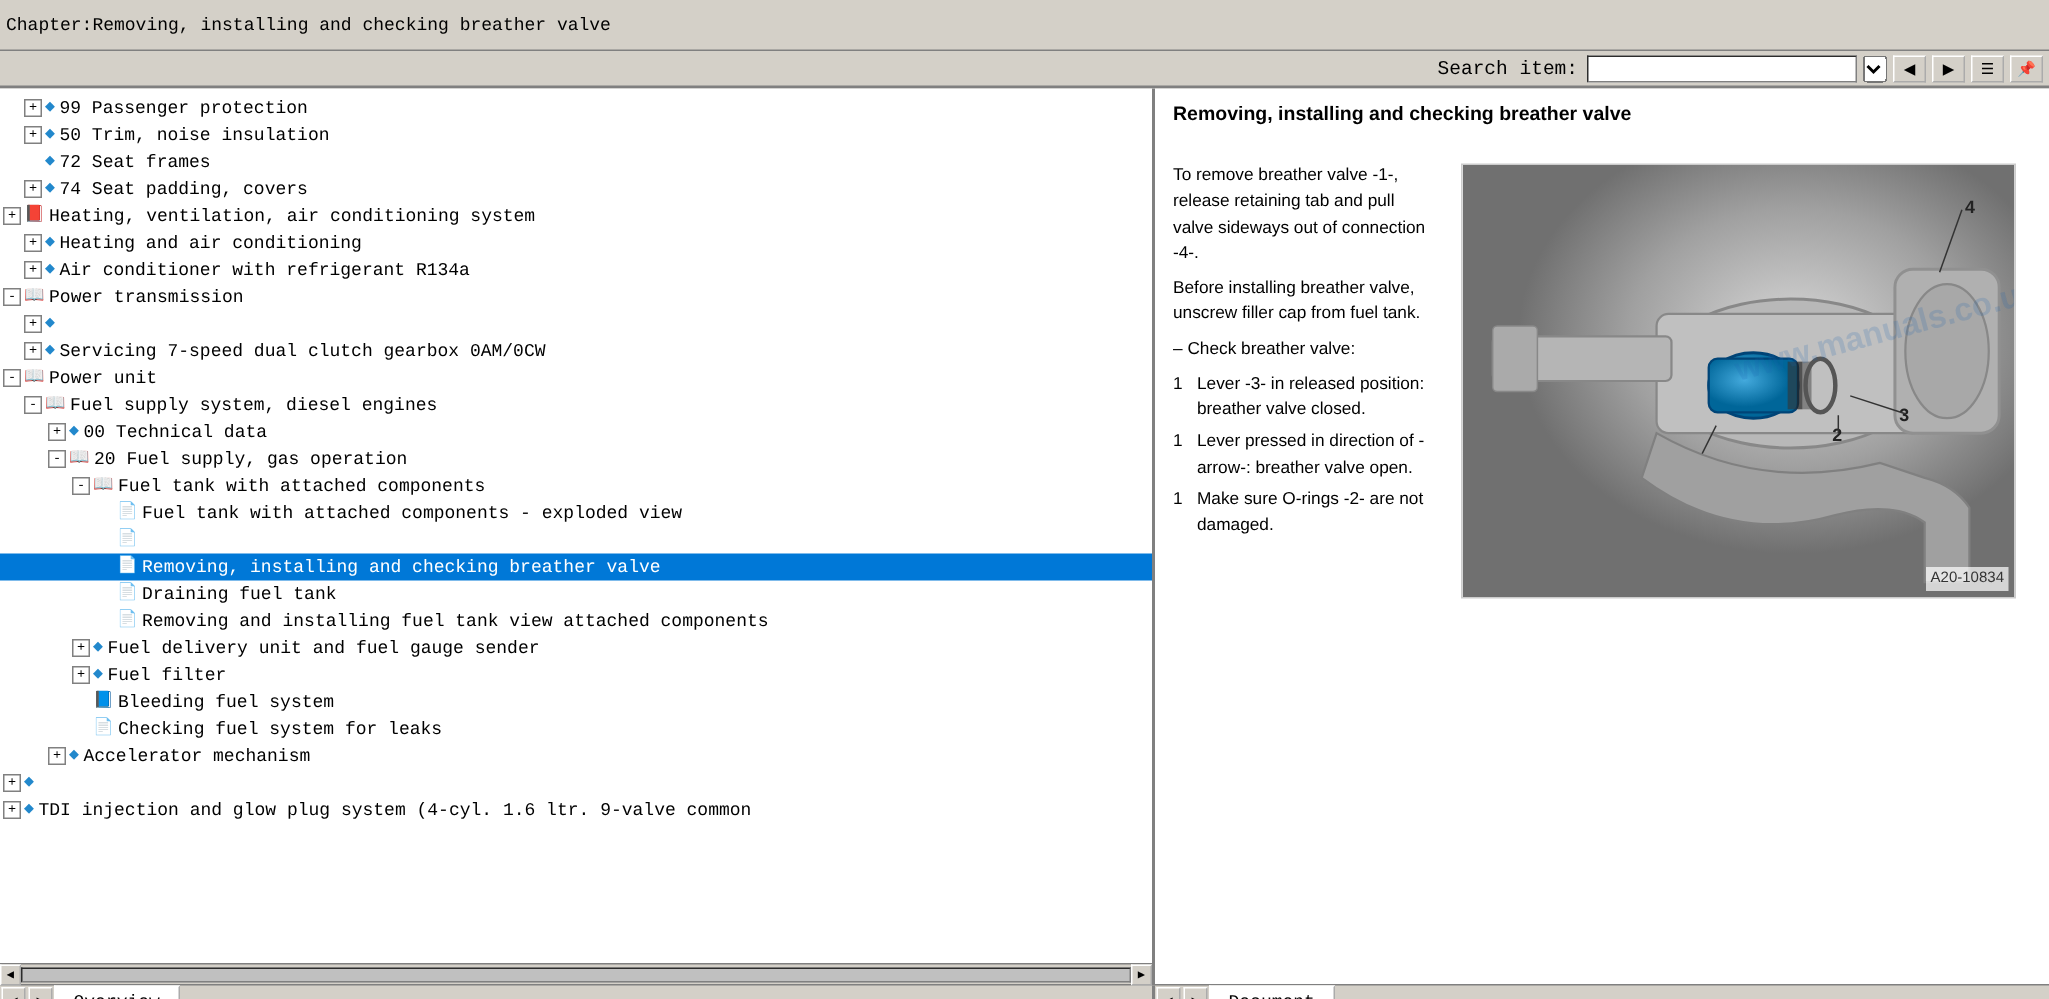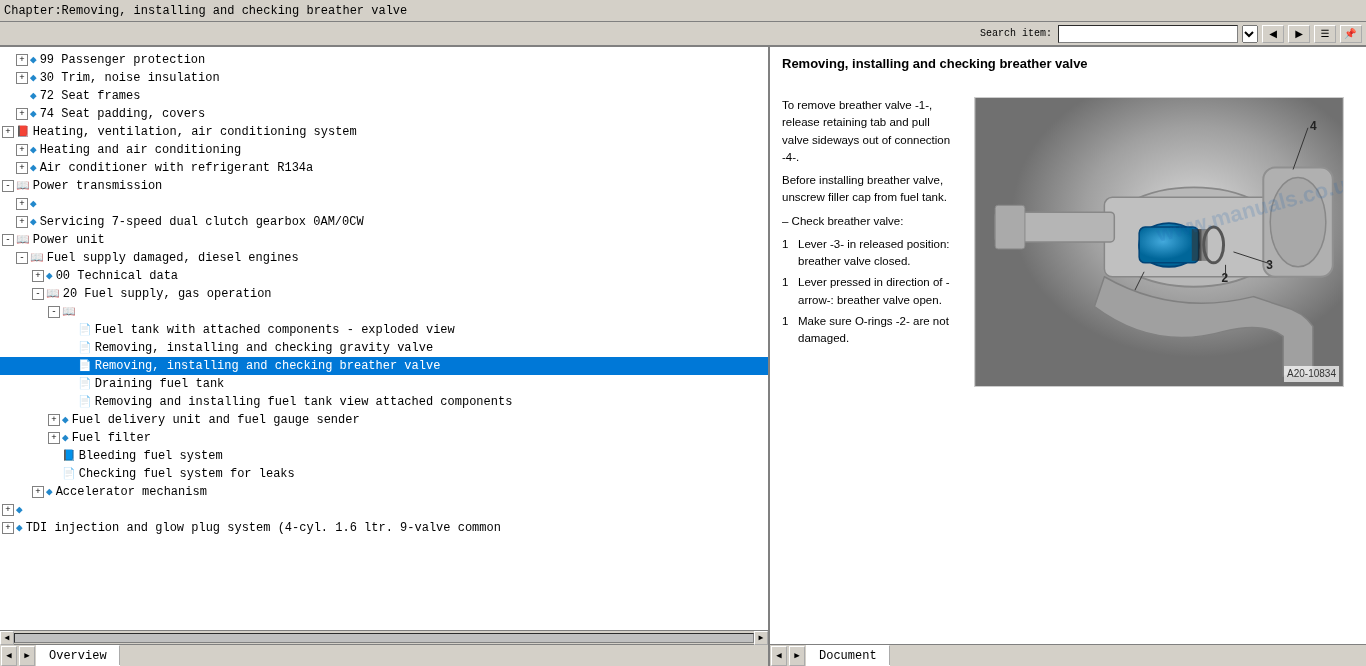--- a/index.html
+++ b/index.html
@@ -6,35 +6,35 @@
     body { font-family: 'Courier New', monospace; font-size: 12px; background: #d4d0c8; width: 1366px; height: 666px; overflow: hidden; }
 
     
     #title-bar {
       background: #d4d0c8;
       border-bottom: 1px solid #808080;
       padding: 2px 4px;
       display: flex;
       align-items: center;
       justify-content: space-between;
-      height: 22px;
+      height: 34px;
     }
 
     
     #toolbar {
       background: #d4d0c8;
       border-bottom: 1px solid #808080;
       padding: 2px 4px;
       display: flex;
       align-items: center;
       justify-content: flex-end;
       height: 24px;
       gap: 4px;
     }
-    .toolbar-label { font-size: 10px; margin-right: 2px; }
+    .toolbar-label { font-size: 13px; margin-right: 2px; }
     .toolbar-input {
       width: 180px;
       height: 18px;
       border: 1px inset #808080;
       background: white;
       font-size: 11px;
       padding: 0 2px;
     }
     .toolbar-btn {
       width: 22px;
@@ -296,21 +296,21 @@
     <div id="tree-scroll">
 
     <div class="tree-item indent-1">
           <span class="expand-btn">+</span>
           <span class="item-icon icon-diamond">◆</span>
           <span>99 Passenger protection</span>
         </div>
         <div class="tree-item indent-1">
           <span class="expand-btn">+</span>
           <span class="item-icon icon-diamond">◆</span>
-          <span>30 Trim, noise insulation</span>
+          <span>50 Trim, noise insulation</span>
         </div>
         <div class="tree-item indent-1">
           <span class="no-expand"></span>
           <span class="item-icon icon-diamond">◆</span>
           <span>72 Seat frames</span>
         </div>
         <div class="tree-item indent-1">
           <span class="expand-btn">+</span>
           <span class="item-icon icon-diamond">◆</span>
           <span>74 Seat padding, covers</span>
@@ -345,45 +345,45 @@
           <span>Servicing 7-speed dual clutch gearbox 0AM/0CW</span>
         </div>
         <div class="tree-item">
           <span class="expand-btn">-</span>
           <span class="item-icon icon-book-open">📖</span>
           <span>Power unit</span>
         </div>
         <div class="tree-item indent-1">
           <span class="expand-btn">-</span>
           <span class="item-icon icon-book-open">📖</span>
-          <span>Fuel supply damaged, diesel engines</span>
+          <span>Fuel supply system, diesel engines</span>
         </div>
         <div class="tree-item indent-2">
           <span class="expand-btn">+</span>
           <span class="item-icon icon-diamond">◆</span>
           <span>00 Technical data</span>
         </div>
         <div class="tree-item indent-2">
           <span class="expand-btn">-</span>
           <span class="item-icon icon-book-open">📖</span>
           <span>20 Fuel supply, gas operation</span>
         </div>
         <div class="tree-item indent-3">
           <span class="expand-btn">-</span>
           <span class="item-icon icon-book-open">📖</span>
+          <span>Fuel tank with attached components</span>
         </div>
         <div class="tree-item indent-4">
           <span class="no-expand"></span>
           <span class="item-icon icon-page">📄</span>
           <span>Fuel tank with attached components - exploded view</span>
         </div>
         <div class="tree-item indent-4">
           <span class="no-expand"></span>
           <span class="item-icon icon-page">📄</span>
-          <span>Removing, installing and checking gravity valve</span>
         </div>
         <div class="tree-item selected indent-4">
           <span class="no-expand"></span>
           <span class="item-icon icon-page">📄</span>
           <span>Removing, installing and checking breather valve</span>
         </div>
         <div class="tree-item indent-4">
           <span class="no-expand"></span>
           <span class="item-icon icon-page">📄</span>
           <span>Draining fuel tank</span>

